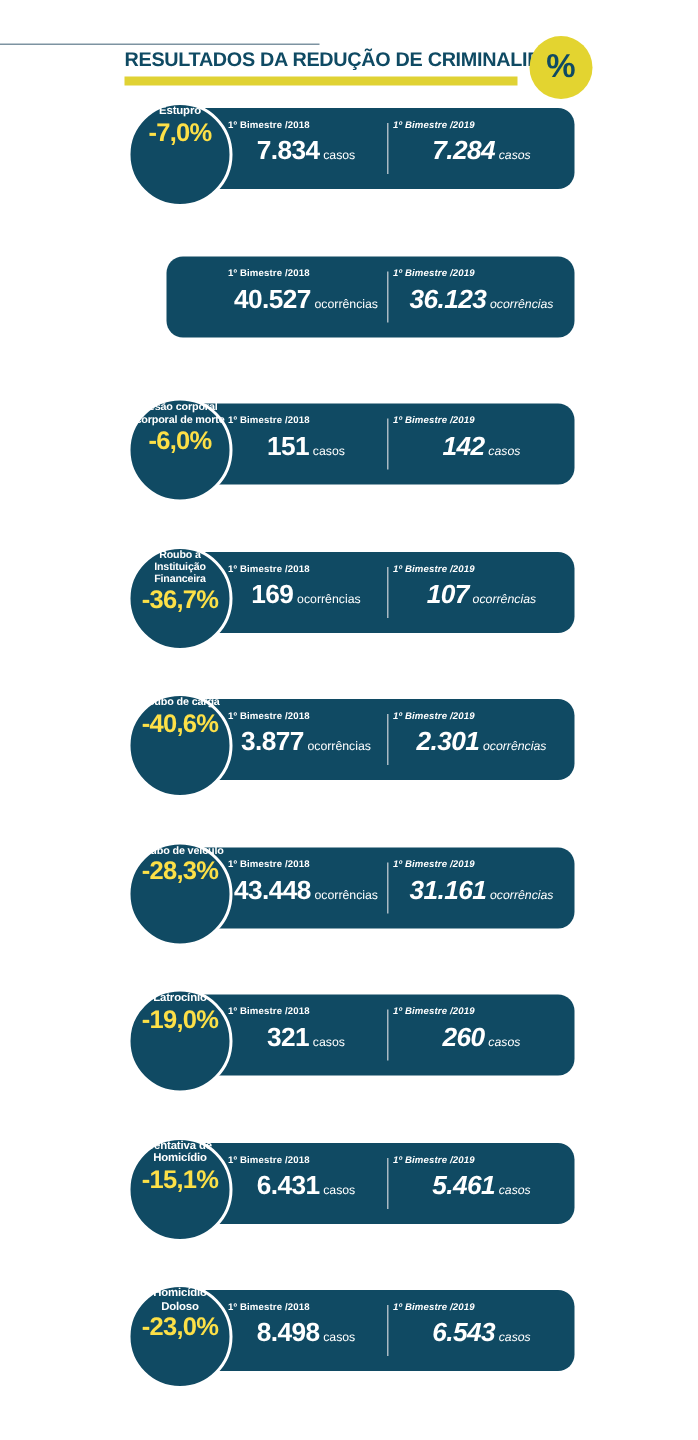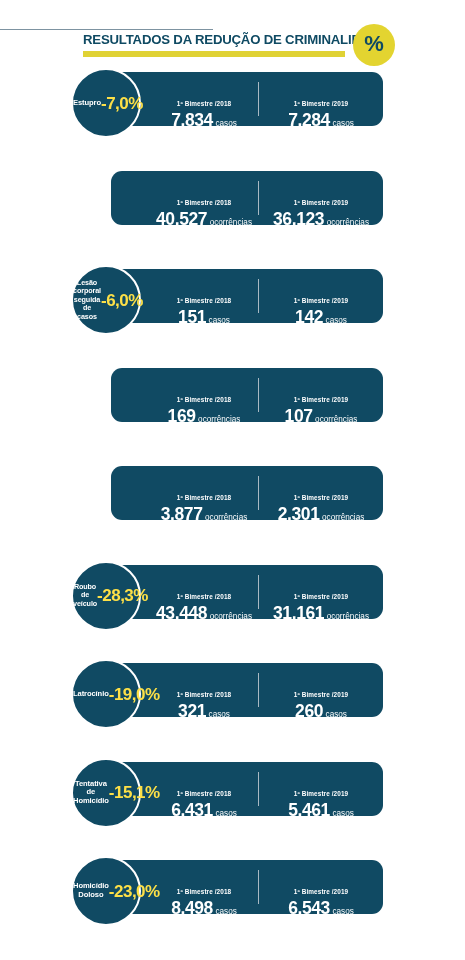--- a/index.html
+++ b/index.html
@@ -84,32 +84,32 @@
     position: absolute;
     left: 111px;
     top: 4px;
     width: 272px;
     height: 54px;
     background: #104a63;
     border-radius: 11px;
   }
   .row-badge {
     position: absolute;
-    left: 71px;
+    left: 85px;
     top: 0px;
     width: 70px;
     height: 70px;
     border-radius: 50%;
     background: #104a63;
     border: 2.5px solid #ffffff;
     box-sizing: border-box;
     display: flex;
-    flex-direction: row;
+    flex-direction: column;
     align-items: center;
-    justify-content: space-between;
+    justify-content: flex-start;
     z-index: 3;
   }
   .badge-name {
     color: #ffffff;
     font-size: 7.6px;
     font-weight: bold;
     line-height: 8.6px;
     text-align: center;
     width: 64px;
     letter-spacing: -0.1px;
@@ -126,29 +126,28 @@
     position: absolute;
     left: 258px;
     top: 14px;
     width: 1.2px;
     height: 34px;
     background: #a9b9c3;
     z-index: 2;
   }
   .col {
     position: absolute;
-    top: 20px;
+    top: 0;
     height: 54px;
     display: flex;
     flex-direction: column;
-    align-items: center;
     justify-content: center;
   }
   .col-2018 { left: 152px; width: 104px; }
-  .col-2019 { left: 262px; width: 118px; }
+  .col-2019 { left: 262px; width: 118px; font-style: italic; }
   .col-period {
     color: #ffffff;
     font-size: 6.4px;
     font-weight: bold;
     line-height: 8px;
     white-space: nowrap;
     margin-bottom: 3px;
     letter-spacing: 0.1px;
   }
   .col-valwrap {
@@ -243,21 +242,21 @@
       <div class="col col-2019">
         <div class="col-period">1º Bimestre /2019</div>
         <div class="col-valwrap">
           <span class="col-value">142</span>
           <span class="col-unit">casos</span>
         </div>
       </div>
       <div class="row-badge">
         <div class="badge-name">
           <div>Lesão corporal</div>
-          <div>seguida de casos</div>
+          <div>corporal de morte</div>
         </div>
         <div class="badge-pct">-6,0%</div>
       </div>
     </div>
     <div class="row three-line" style="top: 363.5px;">
       <div class="row-bar"></div>
       <div class="row-divider"></div>
       <div class="col col-2018">
         <div class="col-period">1º Bimestre /2018</div>
         <div class="col-valwrap">
@@ -265,37 +264,51 @@
           <span class="col-unit">ocorrências</span>
         </div>
       </div>
       <div class="col col-2019">
         <div class="col-period">1º Bimestre /2019</div>
         <div class="col-valwrap">
           <span class="col-value">107</span>
           <span class="col-unit">ocorrências</span>
         </div>
       </div>
+      <div class="row-badge">
+        <div class="badge-name">
+          <div>Roubo a</div>
+          <div>Instituição</div>
+          <div>Financeira</div>
+        </div>
+        <div class="badge-pct">-36,7%</div>
+      </div>
     </div>
     <div class="row wide-name" style="top: 462px;">
       <div class="row-bar"></div>
       <div class="row-divider"></div>
       <div class="col col-2018">
         <div class="col-period">1º Bimestre /2018</div>
         <div class="col-valwrap">
           <span class="col-value">3.877</span>
           <span class="col-unit">ocorrências</span>
         </div>
       </div>
       <div class="col col-2019">
         <div class="col-period">1º Bimestre /2019</div>
         <div class="col-valwrap">
           <span class="col-value">2.301</span>
           <span class="col-unit">ocorrências</span>
         </div>
+      </div>
+      <div class="row-badge">
+        <div class="badge-name">
+          <div>Roubo de carga</div>
+        </div>
+        <div class="badge-pct">-40,6%</div>
       </div>
     </div>
     <div class="row wide-name" style="top: 560.5px;">
       <div class="row-bar"></div>
       <div class="row-divider"></div>
       <div class="col col-2018">
         <div class="col-period">1º Bimestre /2018</div>
         <div class="col-valwrap">
           <span class="col-value">43.448</span>
           <span class="col-unit">ocorrências</span>

